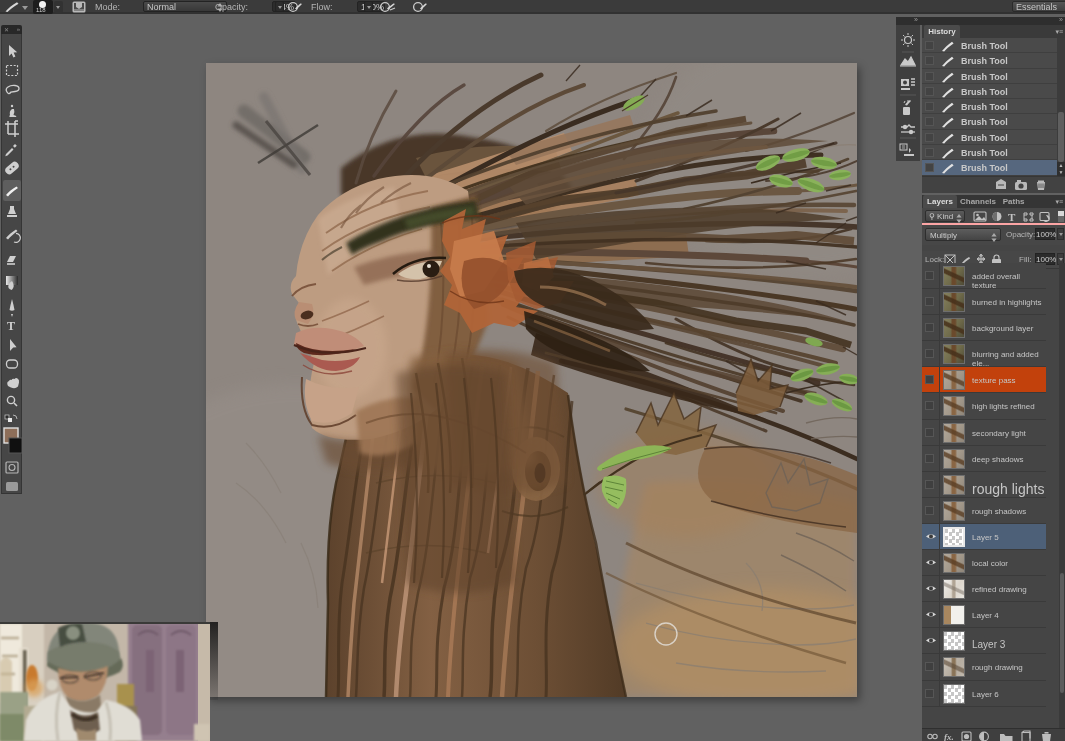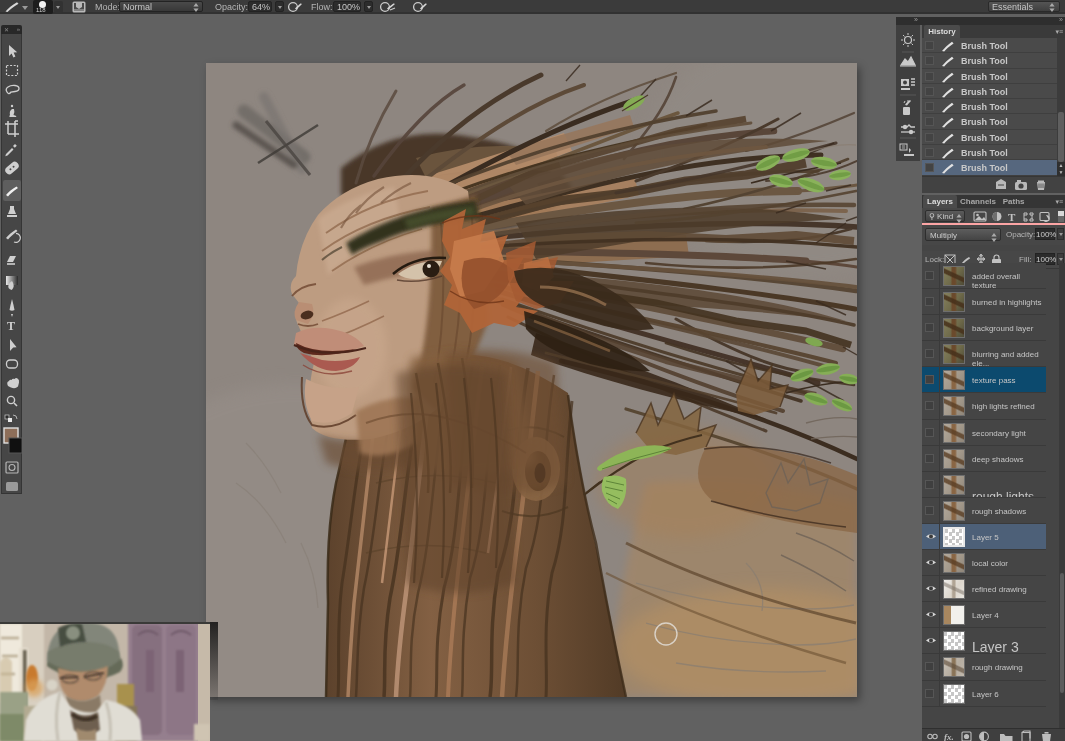--- a/index.html
+++ b/index.html
@@ -2,21 +2,21 @@
 <html><head>
 <meta charset="utf-8">
 <style>
 html,body{margin:0;padding:0;width:1065px;height:741px;overflow:hidden;background:#616161;font-family:"Liberation Sans",sans-serif;}
 *{box-sizing:border-box;}
 #stage{position:relative;width:1065px;height:741px;}
 .abs{position:absolute;}
 
 #topbar{left:0;top:0;width:1065px;height:14px;background:#3b3b3b;border-bottom:2px solid #313131;}
 #topbar .lbl{position:absolute;top:2px;font-size:9px;color:#b5b5b5;}
-.dd{position:absolute;top:1px;height:11px;background:#2c2c2c;border:1px solid #232323;border-radius:2px;color:#c6c6c6;font-size:9px;line-height:9px;padding:1px 3px;}
+.dd{position:absolute;top:1px;height:11px;background:#2c2c2c;border:1px solid #232323;border-radius:2px;color:#c6c6c6;font-size:9px;line-height:9px;padding:1px 3px;margin-left:24px;}
 .ddarrow{position:absolute;top:1px;width:9px;height:11px;background:#2c2c2c;border:1px solid #232323;border-radius:2px;}
 
 #tbhead{left:1px;top:25px;width:21px;height:9px;background:#282828;border-radius:2px 2px 0 0;color:#999;}
 #toolbar{left:1px;top:34px;width:21px;height:460px;background:#464646;border:1px solid #353535;border-top:none;}
 
 #canvas{left:206px;top:63px;width:651px;height:634px;background:#8e8781;box-shadow:3px 4px 8px rgba(0,0,0,0.35);}
 
 #panehead{left:896px;top:17px;width:169px;height:8px;background:#2e2e2e;}
 #iconstrip{left:896px;top:25px;width:24px;height:136px;background:#3f3f3f;}
 #histwrap{left:922px;top:25px;width:143px;height:168px;background:#464646;}
@@ -579,21 +579,21 @@
           <div style="position:absolute;left:17px;top:0;width:1px;height:26px;background:#3a3a3a"></div>
           <div class="tart1" style="position:absolute;left:21px;top:3px;width:22px;height:20px;border:1px solid #6e6e6e"></div>
           <div style="position:absolute;left:50px;top:9px;font-size:8px;color:#c6c6c6">background layer</div>
         </div>
         <div style="position:relative;height:26.1px;background:#454545;border-bottom:1px solid #3a3a3a;overflow:hidden">
           <div style="position:absolute;left:3px;top:8px;width:9px;height:9px;background:#3f3f3f;border:1px solid #565656"></div>
           <div style="position:absolute;left:17px;top:0;width:1px;height:26px;background:#3a3a3a"></div>
           <div class="tart1" style="position:absolute;left:21px;top:3px;width:22px;height:20px;border:1px solid #6e6e6e"></div>
           <div style="position:absolute;left:50px;top:9px;font-size:8px;color:#c6c6c6">blurring and added ele...</div>
         </div>
-        <div style="position:relative;height:26.1px;background:#0c4a6e;border-bottom:1px solid #3a3a3a;overflow:hidden">
+        <div style="position:relative;height:26.1px;background:#c2410c;border-bottom:1px solid #3a3a3a;overflow:hidden">
           <div style="position:absolute;left:3px;top:8px;width:9px;height:9px;background:#3f3f3f;border:1px solid #565656"></div>
           <div style="position:absolute;left:17px;top:0;width:1px;height:26px;background:#3a3a3a"></div>
           <div class="tart2" style="position:absolute;left:21px;top:3px;width:22px;height:20px;border:1px solid #6e6e6e"></div>
           <div style="position:absolute;left:50px;top:9px;font-size:8px;color:#c6c6c6">texture pass</div>
         </div>
         <div style="position:relative;height:26.1px;background:#454545;border-bottom:1px solid #3a3a3a;overflow:hidden">
           <div style="position:absolute;left:3px;top:8px;width:9px;height:9px;background:#3f3f3f;border:1px solid #565656"></div>
           <div style="position:absolute;left:17px;top:0;width:1px;height:26px;background:#3a3a3a"></div>
           <div class="tart2" style="position:absolute;left:21px;top:3px;width:22px;height:20px;border:1px solid #6e6e6e"></div>
           <div style="position:absolute;left:50px;top:9px;font-size:8px;color:#c6c6c6">high lights refined</div>
@@ -607,21 +607,21 @@
         <div style="position:relative;height:26.1px;background:#454545;border-bottom:1px solid #3a3a3a;overflow:hidden">
           <div style="position:absolute;left:3px;top:8px;width:9px;height:9px;background:#3f3f3f;border:1px solid #565656"></div>
           <div style="position:absolute;left:17px;top:0;width:1px;height:26px;background:#3a3a3a"></div>
           <div class="tart2" style="position:absolute;left:21px;top:3px;width:22px;height:20px;border:1px solid #6e6e6e"></div>
           <div style="position:absolute;left:50px;top:9px;font-size:8px;color:#c6c6c6">deep shadows</div>
         </div>
         <div style="position:relative;height:26.1px;background:#454545;border-bottom:1px solid #3a3a3a;overflow:hidden">
           <div style="position:absolute;left:3px;top:8px;width:9px;height:9px;background:#3f3f3f;border:1px solid #565656"></div>
           <div style="position:absolute;left:17px;top:0;width:1px;height:26px;background:#3a3a3a"></div>
           <div class="tart2" style="position:absolute;left:21px;top:3px;width:22px;height:20px;border:1px solid #6e6e6e"></div>
-          <div style="position:absolute;left:50px;top:18px;font-size:12px;color:#c6c6c6">rough lights</div>
+          <div style="position:absolute;left:50px;top:9px;font-size:14px;color:#c6c6c6">rough lights</div>
         </div>
         <div style="position:relative;height:26.1px;background:#454545;border-bottom:1px solid #3a3a3a;overflow:hidden">
           <div style="position:absolute;left:3px;top:8px;width:9px;height:9px;background:#3f3f3f;border:1px solid #565656"></div>
           <div style="position:absolute;left:17px;top:0;width:1px;height:26px;background:#3a3a3a"></div>
           <div class="tart2" style="position:absolute;left:21px;top:3px;width:22px;height:20px;border:1px solid #6e6e6e"></div>
           <div style="position:absolute;left:50px;top:9px;font-size:8px;color:#c6c6c6">rough shadows</div>
         </div>
         <div style="position:relative;height:26.1px;background:#4d6078;border-bottom:1px solid #3a3a3a;overflow:hidden">
           <svg style="position:absolute;left:3px;top:8px" width="12" height="9" viewBox="0 0 12 9">
             <path d="M1 4.5 Q6 0.2 11 4.5 Q6 8.8 1 4.5z" fill="#d6d6d6"></path>
@@ -658,21 +658,21 @@
           <div class="tl4" style="position:absolute;left:21px;top:3px;width:22px;height:20px;border:1px solid #6e6e6e"></div>
           <div style="position:absolute;left:50px;top:9px;font-size:8px;color:#c6c6c6">Layer 4</div>
         </div>
         <div style="position:relative;height:26.1px;background:#454545;border-bottom:1px solid #3a3a3a;overflow:hidden">
           <svg style="position:absolute;left:3px;top:8px" width="12" height="9" viewBox="0 0 12 9">
             <path d="M1 4.5 Q6 0.2 11 4.5 Q6 8.8 1 4.5z" fill="#d6d6d6"></path>
             <circle cx="6" cy="4.5" r="2" fill="#3a3a3a"></circle>
           </svg>
           <div style="position:absolute;left:17px;top:0;width:1px;height:26px;background:#3a3a3a"></div>
           <div class="tchk" style="position:absolute;left:21px;top:3px;width:22px;height:20px;border:1px solid #6e6e6e"></div>
-          <div style="position:absolute;left:50px;top:11px;font-size:14px;color:#c6c6c6">Layer 3</div>
+          <div style="position:absolute;left:50px;top:11px;font-size:10px;color:#c6c6c6">Layer 3</div>
         </div>
         <div style="position:relative;height:26.1px;background:#454545;border-bottom:1px solid #3a3a3a;overflow:hidden">
           <div style="position:absolute;left:3px;top:8px;width:9px;height:9px;background:#3f3f3f;border:1px solid #565656"></div>
           <div style="position:absolute;left:17px;top:0;width:1px;height:26px;background:#3a3a3a"></div>
           <div class="trd" style="position:absolute;left:21px;top:3px;width:22px;height:20px;border:1px solid #6e6e6e"></div>
           <div style="position:absolute;left:50px;top:9px;font-size:8px;color:#c6c6c6">rough drawing</div>
         </div>
         <div style="position:relative;height:26.1px;background:#454545;border-bottom:1px solid #3a3a3a;overflow:hidden">
           <div style="position:absolute;left:3px;top:8px;width:9px;height:9px;background:#3f3f3f;border:1px solid #565656"></div>
           <div style="position:absolute;left:17px;top:0;width:1px;height:26px;background:#3a3a3a"></div>

